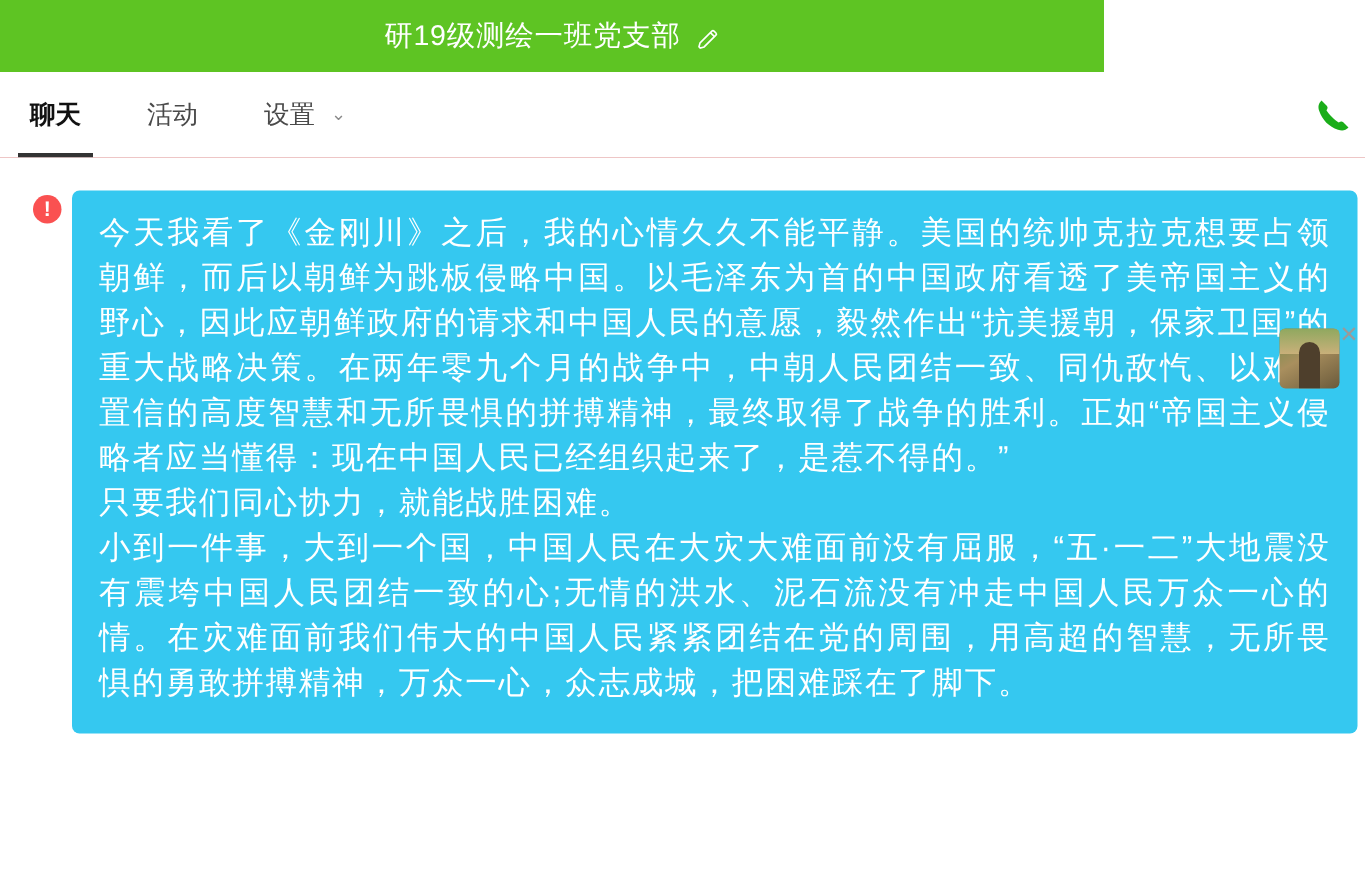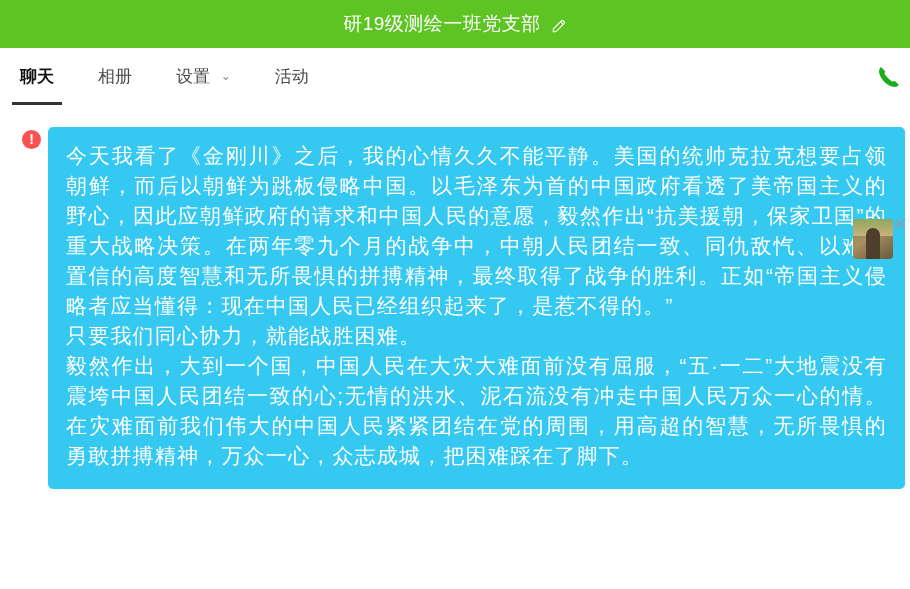--- a/index.html
+++ b/index.html
@@ -12,21 +12,21 @@
     background: #ffffff;
     font-family: "Liberation Sans", sans-serif;
     overflow: hidden;
     position: relative;
   }
 
   
   .header {
     position: absolute;
     left: 0; top: 0;
-    width: 910px;
+    width: 736px;
     height: 48px;
     background: #5ec423;
     display: flex;
     align-items: center;
     justify-content: center;
   }
   .header-title {
     color: #ffffff;
     font-size: 19px;
     letter-spacing: 0.5px;
@@ -199,45 +199,42 @@
       <path d="M9.6 3.7 L12.3 6.4" stroke="#ffffff" stroke-width="1.1" fill="none"></path>
     </svg>
   </span>
 </div>
 
 <div class="tabbar">
   <div class="tab active">
     <span>聊天</span>
   </div>
   <div class="tab">
-    <span>相册</span>
+    <span>活动</span>
   </div>
   <div class="tab">
     <span>设置</span>
     <span class="caret">⌄</span>
-  </div>
-  <div class="tab">
-    <span>活动</span>
   </div>
   <span class="phone-icon">
     <svg width="30" height="30" viewBox="0 0 30 30">
       <path d="M7 5 C5 7 4.5 9 5.5 12 C7.5 18 12 22.5 18 24.5 C21 25.5 23 25 25 23 L21.5 19.5 C20.5 18.5 19.5 19 18.5 19.7 C16 18.3 11.7 14 10.3 11.5 C11 10.5 11.5 9.5 10.5 8.5 Z" fill="#1aad19"></path>
     </svg>
   </span>
 </div>
 
 <div class="content">
 
   <div class="msg-row">
     <div class="error-badge">!</div>
 
     <div class="bubble">
       <p>今天我看了《金刚川》之后，我的心情久久不能平静。美国的统帅克拉克想要占领朝鲜，而后以朝鲜为跳板侵略中国。以毛泽东为首的中国政府看透了美帝国主义的野心，因此应朝鲜政府的请求和中国人民的意愿，毅然作出“抗美援朝，保家卫国”的重大战略决策。在两年零九个月的战争中，中朝人民团结一致、同仇敌忾、以难以置信的高度智慧和无所畏惧的拼搏精神，最终取得了战争的胜利。正如“帝国主义侵略者应当懂得：现在中国人民已经组织起来了，是惹不得的。”</p>
       <p>只要我们同心协力，就能战胜困难。</p>
-      <p>毅然作出，大到一个国，中国人民在大灾大难面前没有屈服，“五·一二”大地震没有震垮中国人民团结一致的心;无情的洪水、泥石流没有冲走中国人民万众一心的情。在灾难面前我们伟大的中国人民紧紧团结在党的周围，用高超的智慧，无所畏惧的勇敢拼搏精神，万众一心，众志成城，把困难踩在了脚下。</p>
+      <p>小到一件事，大到一个国，中国人民在大灾大难面前没有屈服，“五·一二”大地震没有震垮中国人民团结一致的心;无情的洪水、泥石流没有冲走中国人民万众一心的情。在灾难面前我们伟大的中国人民紧紧团结在党的周围，用高超的智慧，无所畏惧的勇敢拼搏精神，万众一心，众志成城，把困难踩在了脚下。</p>
     </div>
   </div>
 
   <div class="avatar">
     <div class="a-sky"></div>
     <div class="a-fig"></div>
   </div>
 
   <div class="close-x">✕</div>
 

